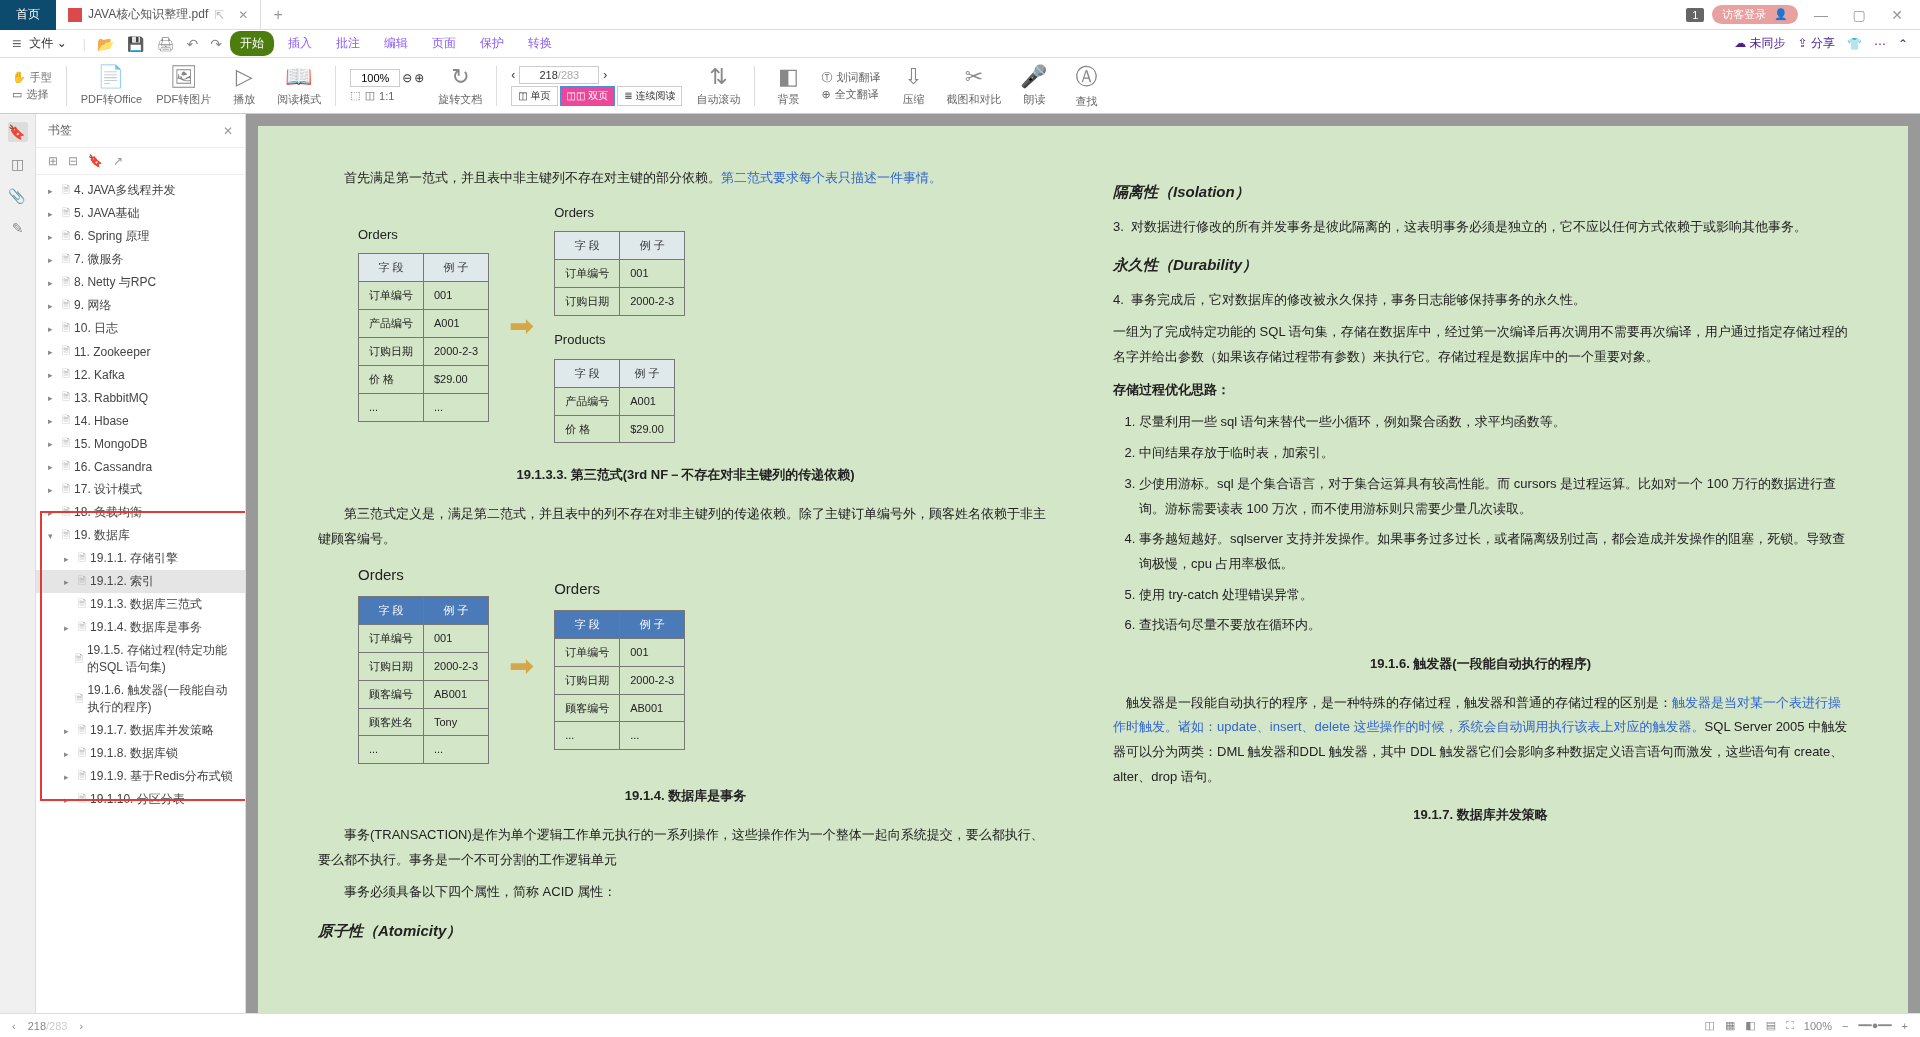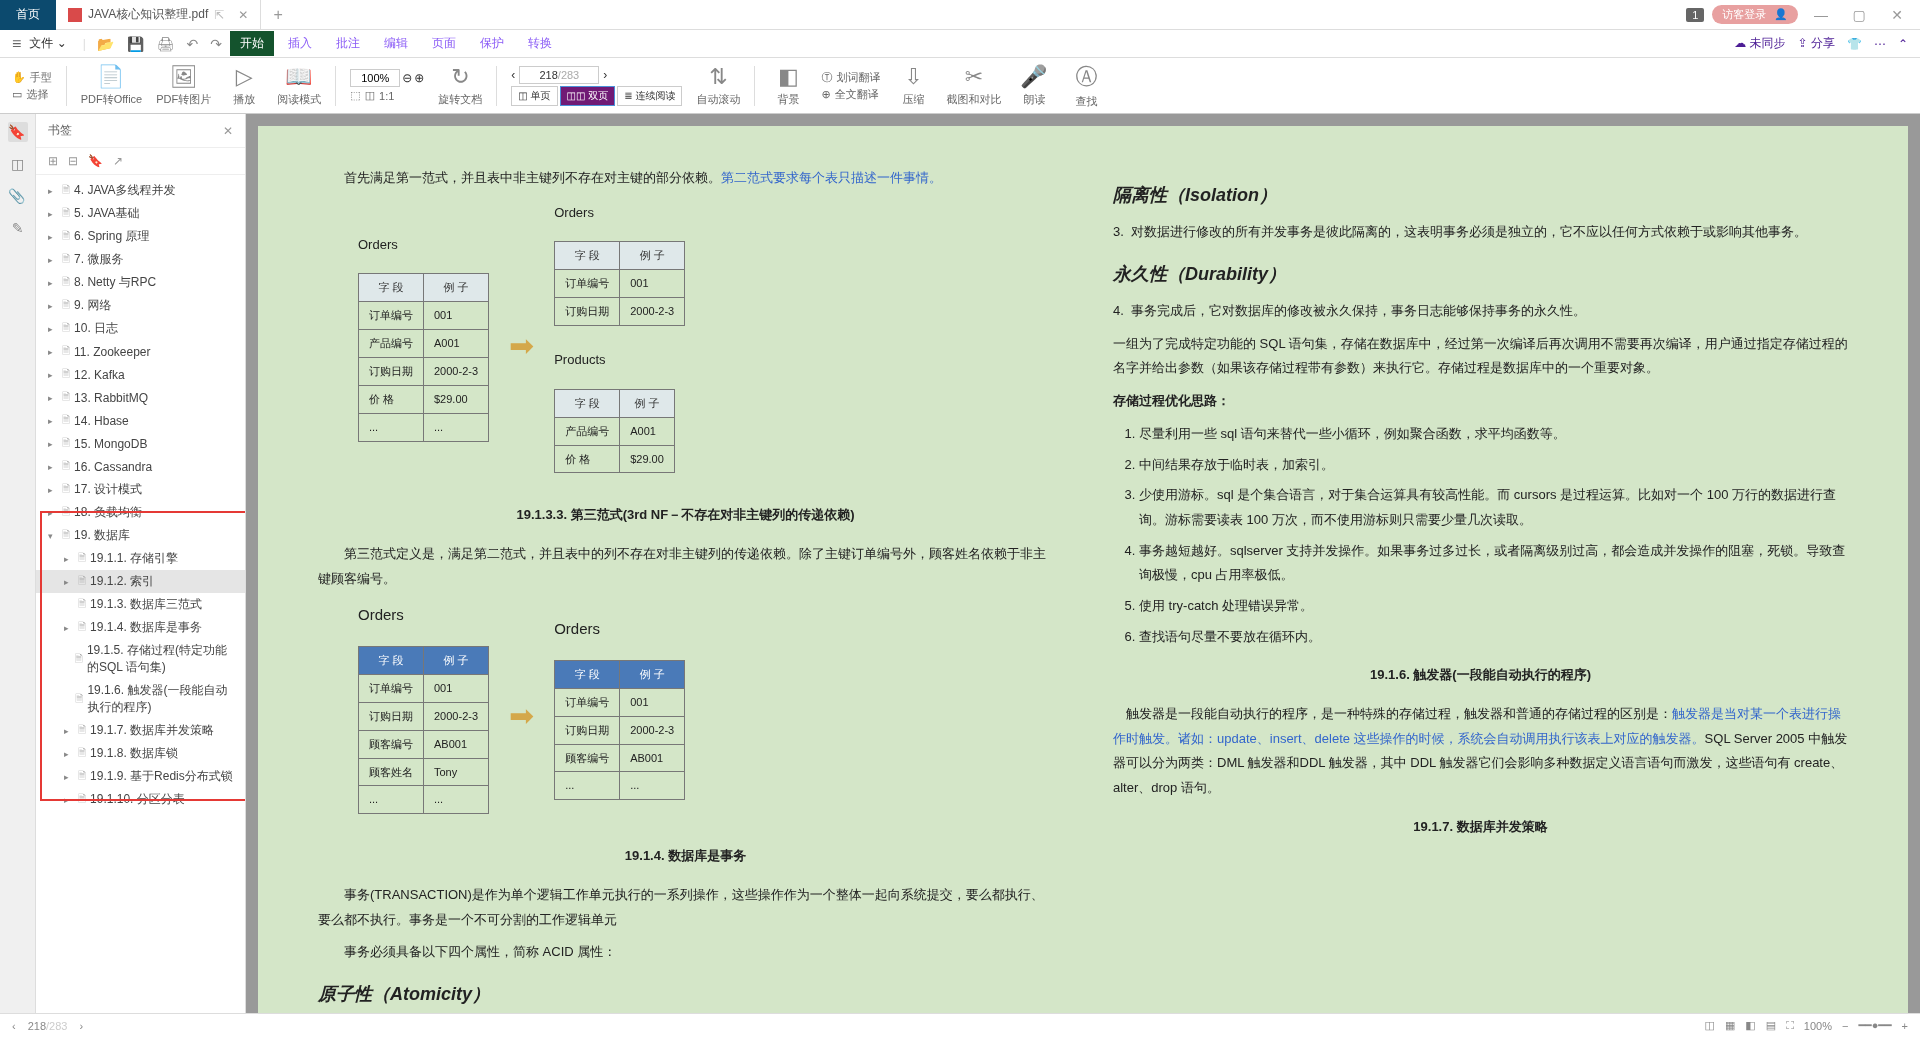--- a/index.html
+++ b/index.html
@@ -17,39 +17,39 @@
 .titlebar .guest { background: #e8a0a0; color: #fff; padding: 2px 10px; border-radius: 10px; font-size: 11px; display: flex; align-items: center; gap: 8px; }
 .titlebar .win-btn { width: 30px; text-align: center; color: #999; font-size: 14px; }
 
 
 .menubar { height: 28px; background: #fff; display: flex; align-items: center; padding: 0 12px; gap: 4px; border-bottom: 1px solid #ddd; }
 .menubar .menu-icon { color: #666; font-size: 16px; margin-right: 4px; }
 .menubar .file-menu { color: #333; margin-right: 8px; }
 .menubar .sep { color: #ddd; margin: 0 4px; }
 .menubar .tb-icon { color: #888; font-size: 14px; padding: 0 4px; }
 .menubar .tab { padding: 4px 10px; color: #8b5cf6; }
-.menubar .tab.active { background: #14532d; color: #fff; border-radius: 0; }
+.menubar .tab.active { background: #4d7c0f; color: #fff; border-radius: 10px; }
 .menubar .right { margin-left: auto; display: flex; align-items: center; gap: 12px; color: #4c1d95; font-size: 12px; }
 
 
 .toolbar { height: 56px; background: #fff; display: flex; align-items: center; padding: 0 12px; gap: 14px; border-bottom: 1px solid #ccc; }
 .toolbar .tool { display: flex; flex-direction: column; align-items: center; gap: 2px; color: #666; font-size: 11px; min-width: 38px; }
 .toolbar .tool-row { display: flex; flex-direction: column; gap: 2px; }
 .toolbar .tool-row .row-item { display: flex; align-items: center; gap: 4px; font-size: 11px; color: #666; }
 .toolbar .icon-lg { font-size: 22px; color: #888; }
 .toolbar .divider { width: 1px; height: 40px; background: #ddd; }
 .toolbar .zoom-box { display: flex; align-items: center; gap: 2px; }
 .toolbar .zoom-input { width: 50px; text-align: center; border: 1px solid #ccc; padding: 2px; font-size: 11px; }
 .toolbar .page-nav { display: flex; align-items: center; gap: 4px; }
 .toolbar .page-input { width: 80px; text-align: center; border: 1px solid #ccc; padding: 2px; font-size: 11px; }
 .toolbar .page-input .cur { color: #333; }
 .toolbar .page-input .tot { color: #aaa; }
 .toolbar .btn-group { display: flex; gap: 2px; }
 .toolbar .btn-sm { border: 1px solid #ccc; padding: 2px 6px; font-size: 10px; background: #fff; }
-.toolbar .btn-sm.active { background: #701a75; color: #fff; border-color: #4a90d9; }
+.toolbar .btn-sm.active { background: #ec4899; color: #fff; border-color: #4a90d9; }
 
 
 .main { display: flex; height: calc(100vh - 30px - 28px - 56px - 24px); }
 
 
 .side-icons { width: 36px; background: #f0f0f0; border-right: 1px solid #ddd; display: flex; flex-direction: column; align-items: center; padding-top: 8px; gap: 12px; }
 .side-icons .sicon { width: 20px; height: 20px; display: flex; align-items: center; justify-content: center; color: #888; font-size: 14px; }
 .side-icons .sicon.active { background: #ddd; border-radius: 2px; }
 
 
@@ -66,27 +66,27 @@
 .bm-item.l1 { padding-left: 12px; }
 .bm-item.l2 { padding-left: 28px; }
 .red-box { position: absolute; border: 2px solid #e53935; pointer-events: none; }
 
 
 .content { flex: 1; background: #999; position: relative; overflow: auto; }
 .page-bg { background: #d4e6c8; margin: 12px; padding: 40px 60px; display: flex; gap: 60px; min-height: 100%; position: relative; }
 .col { flex: 1; font-size: 13px; line-height: 1.9; color: #222; }
 .col p { margin-bottom: 8px; text-indent: 2em; }
 .col .link { color: #3366cc; }
-.col h4 { font-size: 18px; font-weight: bold; margin: 12px 0 8px; font-style: italic; }
+.col h4 { font-size: 15px; font-weight: bold; margin: 12px 0 8px; font-style: italic; }
 .col .section { text-align: center; font-weight: bold; margin: 14px 0; font-size: 13px; }
 .col ol { padding-left: 2em; }
 .col ol li { margin-bottom: 6px; }
 
 
-.tbl { border-collapse: collapse; margin: 16px 0; font-size: 11px; }
+.tbl { border-collapse: collapse; margin: 6px 0; font-size: 11px; }
 .tbl th, .tbl td { border: 1px solid #777; padding: 3px 10px; }
 .tbl th { background: #4a7ab8; color: #fff; font-weight: normal; }
 .tbl.small th { background: #dfe8ea; color: #333; }
 .tbl-row { display: flex; align-items: center; gap: 20px; margin: 10px 0 10px 40px; }
 .arrow-big { font-size: 30px; color: #d4a84a; }
 .red-arrow { position: absolute; pointer-events: none; }
 
 .float-btn { position: absolute; right: 26px; top: 14px; width: 28px; height: 28px; border-radius: 50%; background: #4a90d9; color: #fff; display: flex; align-items: center; justify-content: center; font-size: 14px; }
 
 

